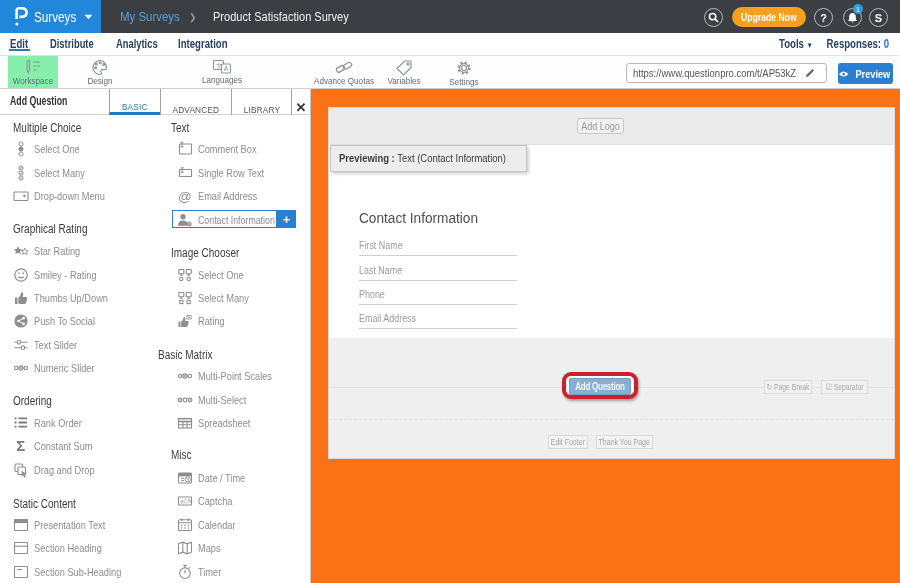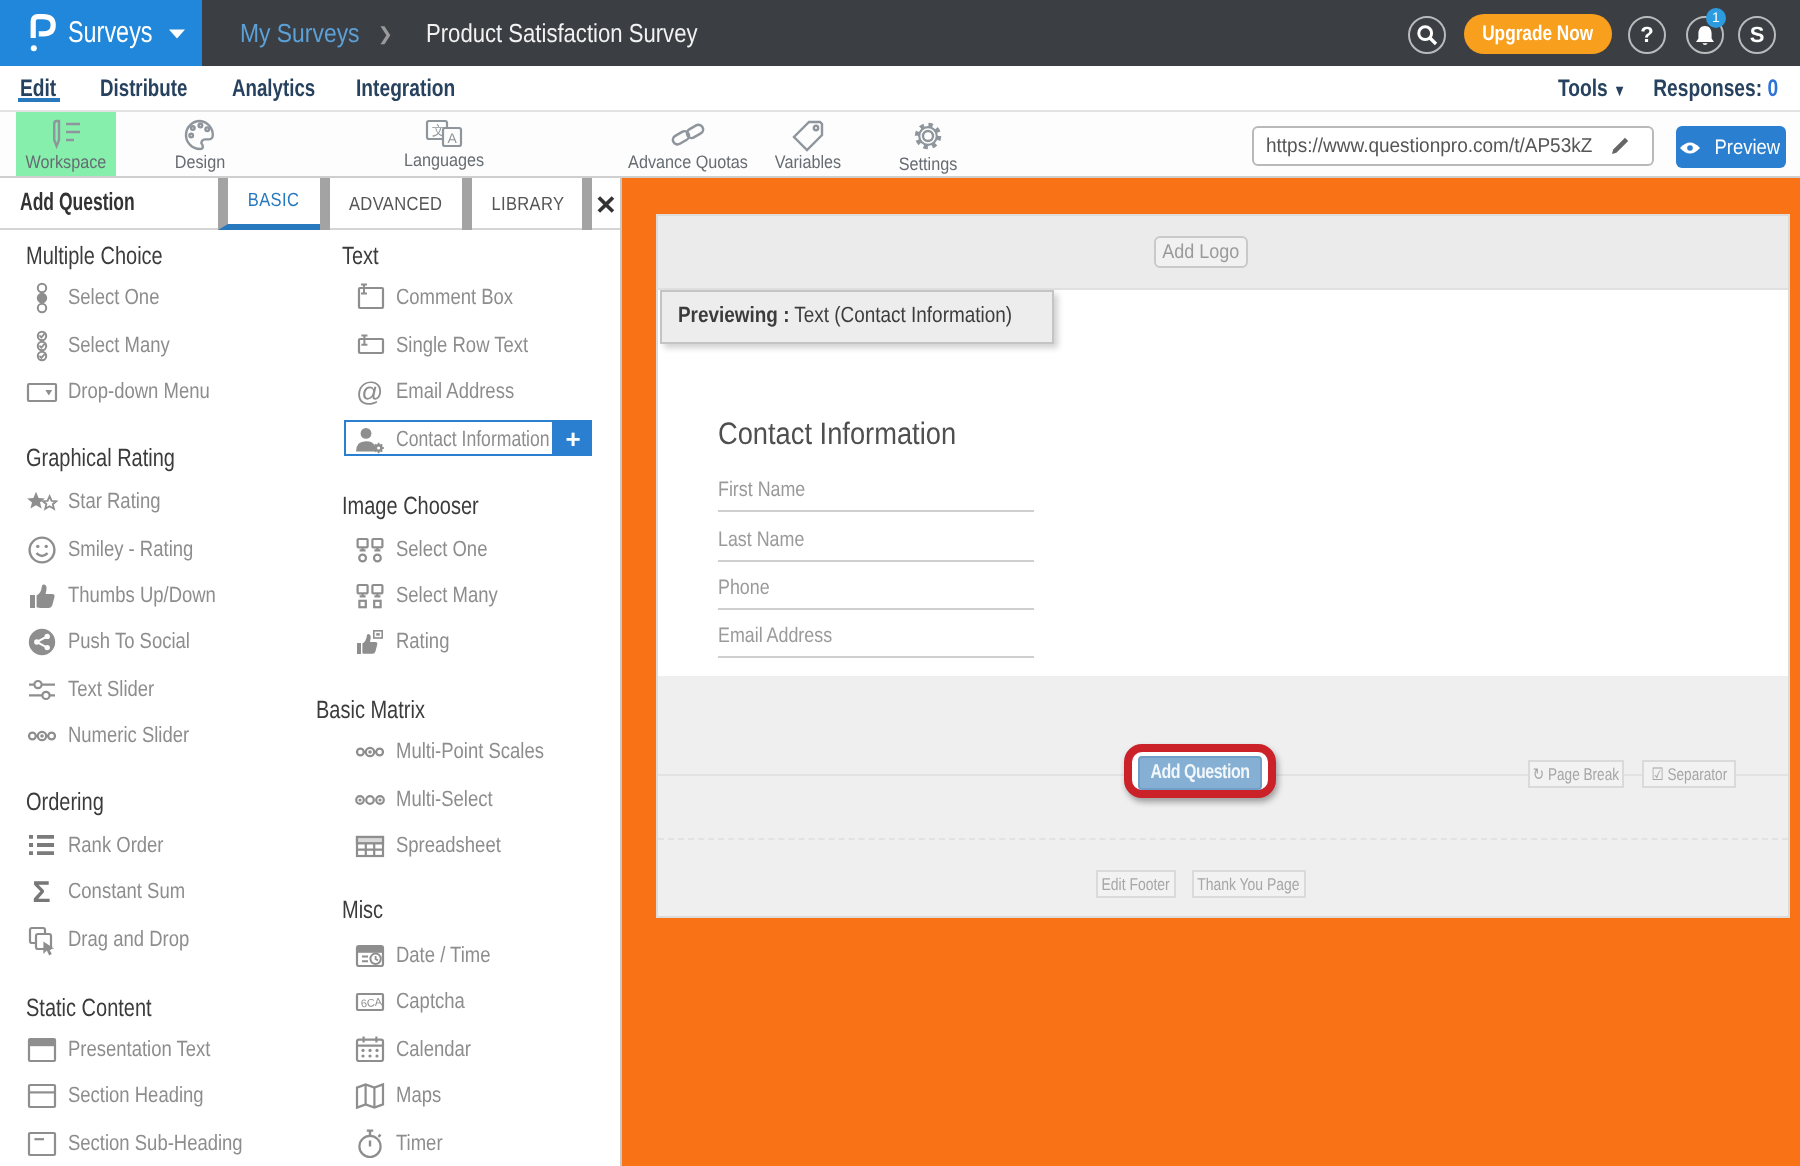--- a/index.html
+++ b/index.html
@@ -21,27 +21,27 @@
 #edit-u{position:absolute;left:9px;top:16px;width:21px;height:2px;background:#2878bd}
 
 #toolbar{position:absolute;left:0;top:56px;width:900px;height:33px;background:#fdfdfd;border-bottom:1px solid #cfcfcf}
 .tb{position:absolute;top:0;height:32px;width:76px;color:#8f959c;text-align:center}
 .tb .lb{white-space:nowrap}
 .tb svg{display:block;margin:3px auto 0}
 .tb .lb{font-size:9px;color:#676c72;display:block;margin-top:0;line-height:10px;transform:scaleX(.9)}
 .tb.sel{background:#86efac;width:50px}
 #urlbox{position:absolute;left:626px;top:7px;width:201px;height:20px;border:1px solid #b9b9b9;border-radius:3px;background:#fff;font-size:10.5px;color:#555;display:flex;align-items:center}
 #urlbox .u{margin-left:6px;white-space:nowrap;overflow:hidden;width:172px;font-size:10px;transform:scaleX(.95);transform-origin:0 50%}
-#prevbtn{position:absolute;left:838px;top:7px;width:55px;height:21px;background:#2a7fd1;border-radius:3px;color:#fff;font-size:10.5px;font-weight:normal;display:flex;align-items:center;justify-content:center}
+#prevbtn{position:absolute;left:838px;top:7px;width:55px;height:21px;background:#2a7fd1;border-radius:3px;color:#fff;font-size:10.5px;font-weight:bold;display:flex;align-items:center;justify-content:center}
 #prevbtn .tx{transform:scaleX(.88)}
 
 #sidebar{position:absolute;left:0;top:89px;width:311px;height:494px;background:#fff;border-right:1px solid #c8c8c8}
 #sbhead{position:absolute;left:0;top:0;width:310px;height:26px;border-bottom:1px solid #d5d5d5}
 #sbhead .t{position:absolute;left:10px;top:5px;font-size:12.5px;font-weight:bold;color:#333}
-.tab{position:absolute;top:0;height:26px;border-left:5px solid #a3a3a3;display:flex;align-items:center;justify-content:center;font-size:9.5px;color:#555;letter-spacing:.2px}
+.tab{position:absolute;top:0;height:26px;border-left:1px solid #a3a3a3;display:flex;align-items:flex-end;justify-content:center;font-size:9.5px;color:#555;letter-spacing:.2px}
 .hd{position:absolute;font-size:12.5px;font-weight:normal;color:#3b3b3b;white-space:nowrap}
 .it{position:absolute;display:flex;align-items:center;height:17px;color:#8d8d8d;font-size:11px;white-space:nowrap}
 .it .ic{width:16px;height:16px;margin-right:5px;flex:none}
 
 #main{position:absolute;left:311px;top:89px;width:589px;height:494px;background:#f97316}
 #panel{position:absolute;left:17px;top:18px;width:567px;height:352px;background:#f0efef;border:1px solid #dcdbdb}
 #phead{position:absolute;left:0;top:0;width:565px;height:37px;background:#ecebeb;border-bottom:1px solid #e0e0e0}
 #addlogo{position:absolute;left:248px;top:10px;width:47px;height:16px;border:1px solid #c9c9c9;border-radius:3px;background:#f2f1f1;color:#9a9a9a;font-size:10px;display:flex;align-items:center;justify-content:center}
 #card{position:absolute;left:0;top:37px;width:565px;height:193px;background:#fff}
 #tooltip{position:absolute;left:1px;top:37px;width:197px;height:27px;background:#ededed;border:1px solid #c4c4c4;box-shadow:2px 2px 3px rgba(0,0,0,.18);font-size:11px;color:#3c3c3c;display:flex;align-items:center;white-space:nowrap;overflow:hidden}

